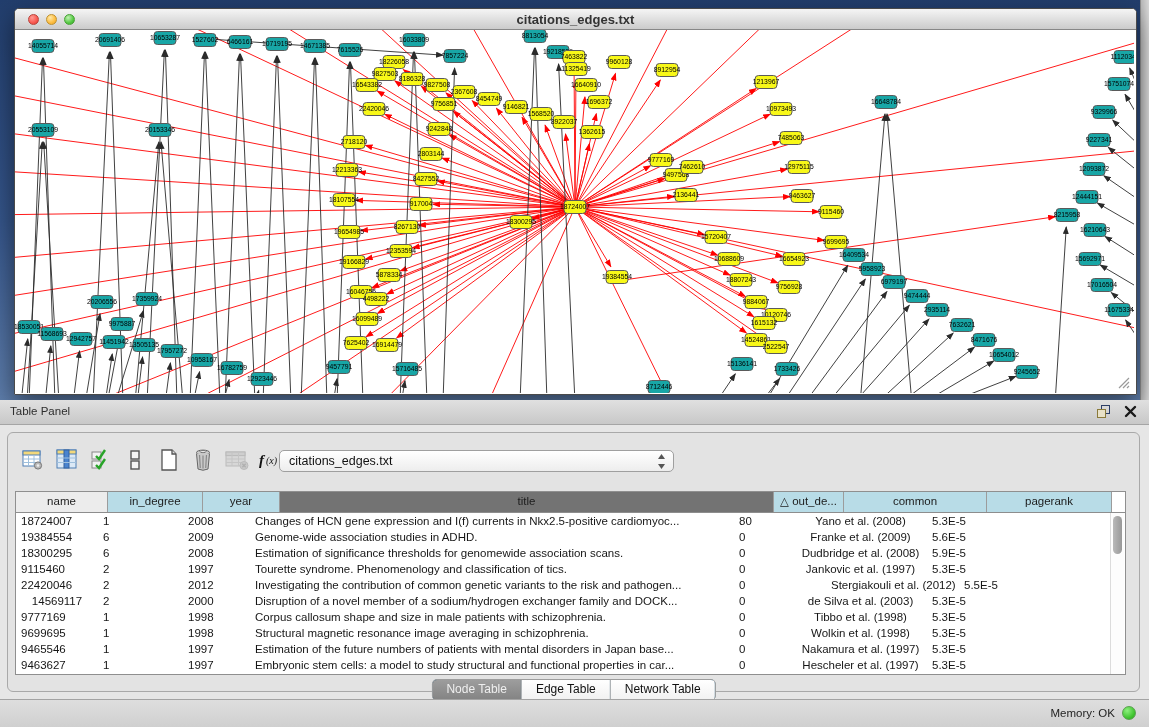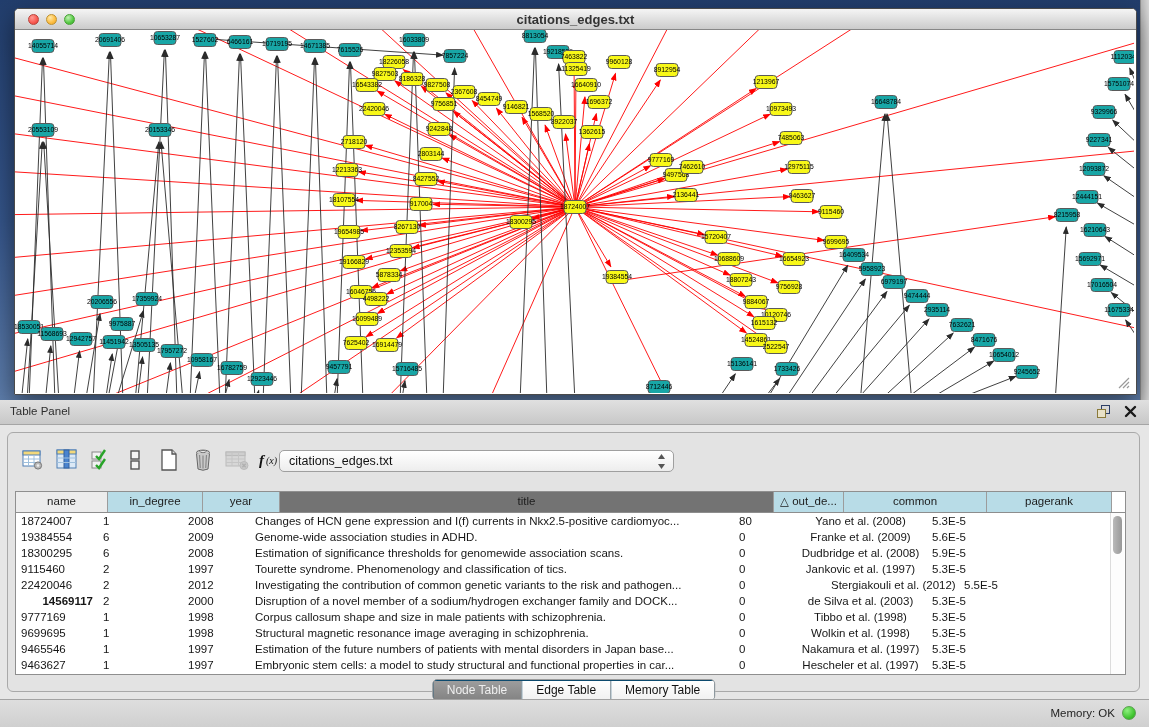--- a/index.html
+++ b/index.html
@@ -50,21 +50,21 @@
     line-height:19px;color:#1c1c1c;font-size:11.5px;overflow:hidden;white-space:nowrap;}
   .tbody{position:relative;}
   .tr{display:flex;height:16px;line-height:16px;white-space:nowrap;color:#161616;}
   .td{box-sizing:border-box;padding:0 5px;overflow:hidden;}
   .vscroll{position:absolute;right:1px;top:21px;width:13px;height:161px;background:#fdfdfd;border-left:1px solid #dcdcdc;}
   .vthumb{position:absolute;left:1.5px;top:3px;width:9px;height:38px;border-radius:5px;
     background:linear-gradient(90deg,#b9b9b9,#989898);}
   
   .tabbar{position:absolute;left:50%;transform:translateX(-50%);top:246px;display:flex;height:20px;
     border:1px solid #9d9d9d;border-radius:5px;overflow:hidden;background:#0c4a6e;
-    box-shadow:0 1px 0 rgba(255,255,255,.6);align-items:center;}
+    box-shadow:0 1px 0 rgba(255,255,255,.6);}
   .tab{padding:0 14px;line-height:19px;font-size:12px;color:#111;background:linear-gradient(#ffffff,#f1f1f1);
     border-right:1px solid #b5b5b5;}
   .tab:last-child{border-right:none;}
   .tab.sel{background:linear-gradient(#9d9d9d,#838383);color:#efefef;}
   
   .statusbar{position:absolute;left:0;top:699px;width:1149px;height:28px;
     background:linear-gradient(#dedede,#cfcfcf);border-top:1px solid #a3a3a3;}
   .memory{position:absolute;right:34px;top:7px;font-size:11.5px;color:#1e1e1e;}
   .memdot{position:absolute;right:13px;top:6px;width:14px;height:14px;border-radius:50%;
     background:radial-gradient(circle at 35% 30%,#8ef07e,#3ec32e 65%,#2f9e22);border:1px solid #59a04f;box-sizing:border-box;}
@@ -843,21 +843,21 @@
           <div class="tr">
             <div class="td" style="width: 82px; text-align: left;">22420046</div>
             <div class="td" style="width: 85px; text-align: left;">2</div>
             <div class="td" style="width: 67px; text-align: left;">2012</div>
             <div class="td" style="width: 484px; text-align: left;">Investigating the contribution of common genetic variants to the risk and pathogen...</div>
             <div class="td" style="width: 60px; text-align: left;">0</div>
             <div class="td" style="width: 133px; text-align: center; margin-left: 32px;">Stergiakouli et al. (2012)</div>
             <div class="td" style="width: 115px; text-align: left;">5.5E-5</div>
           </div>
           <div class="tr">
-            <div class="td" style="width: 82px; text-align: right; font-weight: bold;">14569117</div>
+            <div class="td" style="width: 82px; text-align: center;">14569117</div>
             <div class="td" style="width: 85px; text-align: left;">2</div>
             <div class="td" style="width: 67px; text-align: left;">2000</div>
             <div class="td" style="width: 484px; text-align: left;">Disruption of a novel member of a sodium/hydrogen exchanger family and DOCK...</div>
             <div class="td" style="width: 60px; text-align: left;">0</div>
             <div class="td" style="width: 133px; text-align: center;">de Silva et al. (2003)</div>
             <div class="td" style="width: 115px; text-align: left;">5.3E-5</div>
           </div>
           <div class="tr">
             <div class="td" style="width: 82px; text-align: left;">9777169</div>
             <div class="td" style="width: 85px; text-align: left;">1</div>
@@ -896,21 +896,21 @@
           </div>
         </div>
       <div class="vscroll">
         <div class="vthumb"></div>
       </div>
     </div>
 
     <div class="tabbar" id="tabbar">
         <div class="tab sel">Node Table</div>
         <div class="tab">Edge Table</div>
-        <div class="tab">Memory Table</div>
+        <div class="tab">Network Table</div>
       </div>
   </div>
 </div>
 
 <div class="statusbar">
   <div class="memory">Memory: OK</div>
   <div class="memdot"></div>
 </div>
 
 </body></html>

